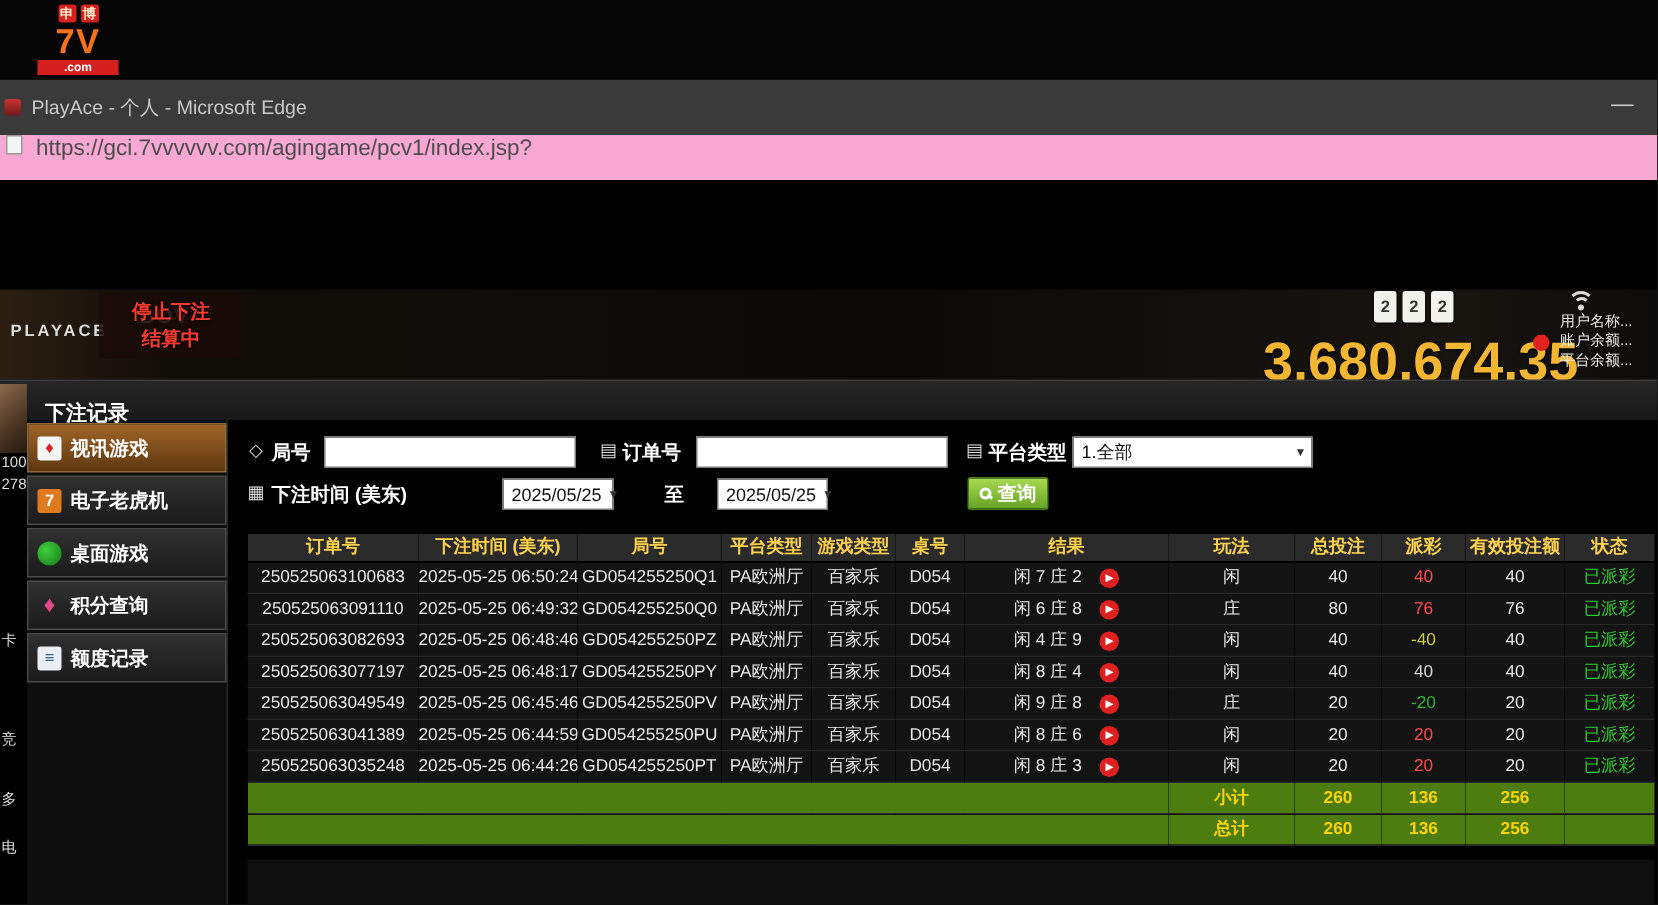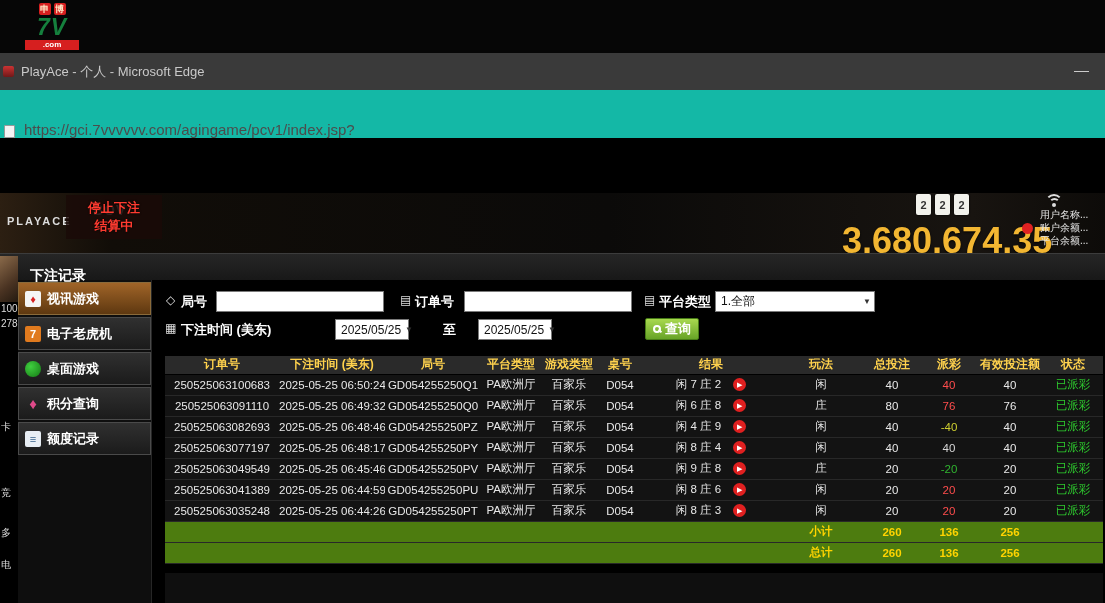--- a/index.html
+++ b/index.html
@@ -5,34 +5,34 @@
   *{margin:0;padding:0;box-sizing:border-box}
   html,body{background:#222}
   .screen{position:relative;width:1105px;height:603px;background:#000;overflow:hidden;
           font-family:"Liberation Sans","DejaVu Sans",sans-serif}
 
   
   .topnav{position:absolute;top:0;left:0;right:0;height:53px;background:#060606;display:flex;align-items:center;z-index:5}
   .logo{margin-left:25px;display:flex;flex-direction:column;align-items:center;line-height:1;cursor:pointer}
   .logo-top{display:flex;gap:3px;margin-bottom:1px}
   .logo-sq{width:12px;height:12px;background:#d61f1f;color:#ffecc9;font-size:9px;line-height:12px;text-align:center;font-weight:bold;border-radius:2px}
-  .logo-brand{color:#15803d;font-size:23px;font-weight:bold;font-style:italic;letter-spacing:1px}
+  .logo-brand{color:#f97316;font-size:23px;font-weight:bold;letter-spacing:1px}
   .logo-domain{background:#d61f1f;color:#fff;font-size:8px;font-weight:bold;width:54px;text-align:center;padding:1px 0;margin-top:1px}
   .nav-items{display:flex;margin-left:8px}
   .nav-item{width:75px;text-align:center;font-size:17px;font-weight:bold;color:#f03030;cursor:pointer}
   .nav-item.hl{color:#c93bd4}
 
   
   .titlebar{position:absolute;top:53px;left:0;right:0;height:37px;background:#3a3a3a;display:flex;align-items:center}
   .fav-icon{width:11px;height:11px;margin:0 7px 0 3px;background:linear-gradient(#c33,#701818);border-radius:2px}
   .title-text{color:#c9c9c9;font-size:13px}
   .min-btn{position:absolute;right:16px;top:8px;color:#ccc;font-size:15px;cursor:pointer}
 
   
-  .urlbar{position:absolute;top:90px;left:0;right:0;height:48px;background:#14b8a6;display:flex;align-items:flex-end}
+  .urlbar{position:absolute;top:90px;left:0;right:0;height:30px;background:#f9a8d4;display:flex;align-items:flex-start}
   .page-icon{width:11px;height:13px;margin-left:4px;border:1px solid #9a9a9a;border-radius:1px;background:#f4f4f4}
   .url-text{margin-left:9px;color:#4c4c4c;font-size:15px;cursor:text}
 
   
   .game{position:absolute;top:193px;left:0;width:100%;height:60px;
         background:linear-gradient(90deg,#2c1f12 0%,#110d08 10%,#0b0a09 55%,#181410 88%,#0d0b09 100%)}
   .brand-logo{position:absolute;left:7px;top:22px;color:#ddd;font-size:11px;font-weight:bold;letter-spacing:2px}
   .watermark{position:absolute;left:93px;top:9px;color:#8d8d8d;font-size:14px;font-weight:bold;letter-spacing:1px;opacity:.9;z-index:1}
   .stop-box{position:absolute;left:66px;top:2px;width:96px;height:44px;background:rgba(26,10,8,.8);
             display:flex;flex-direction:column;justify-content:center;padding:3px 0;z-index:2}

